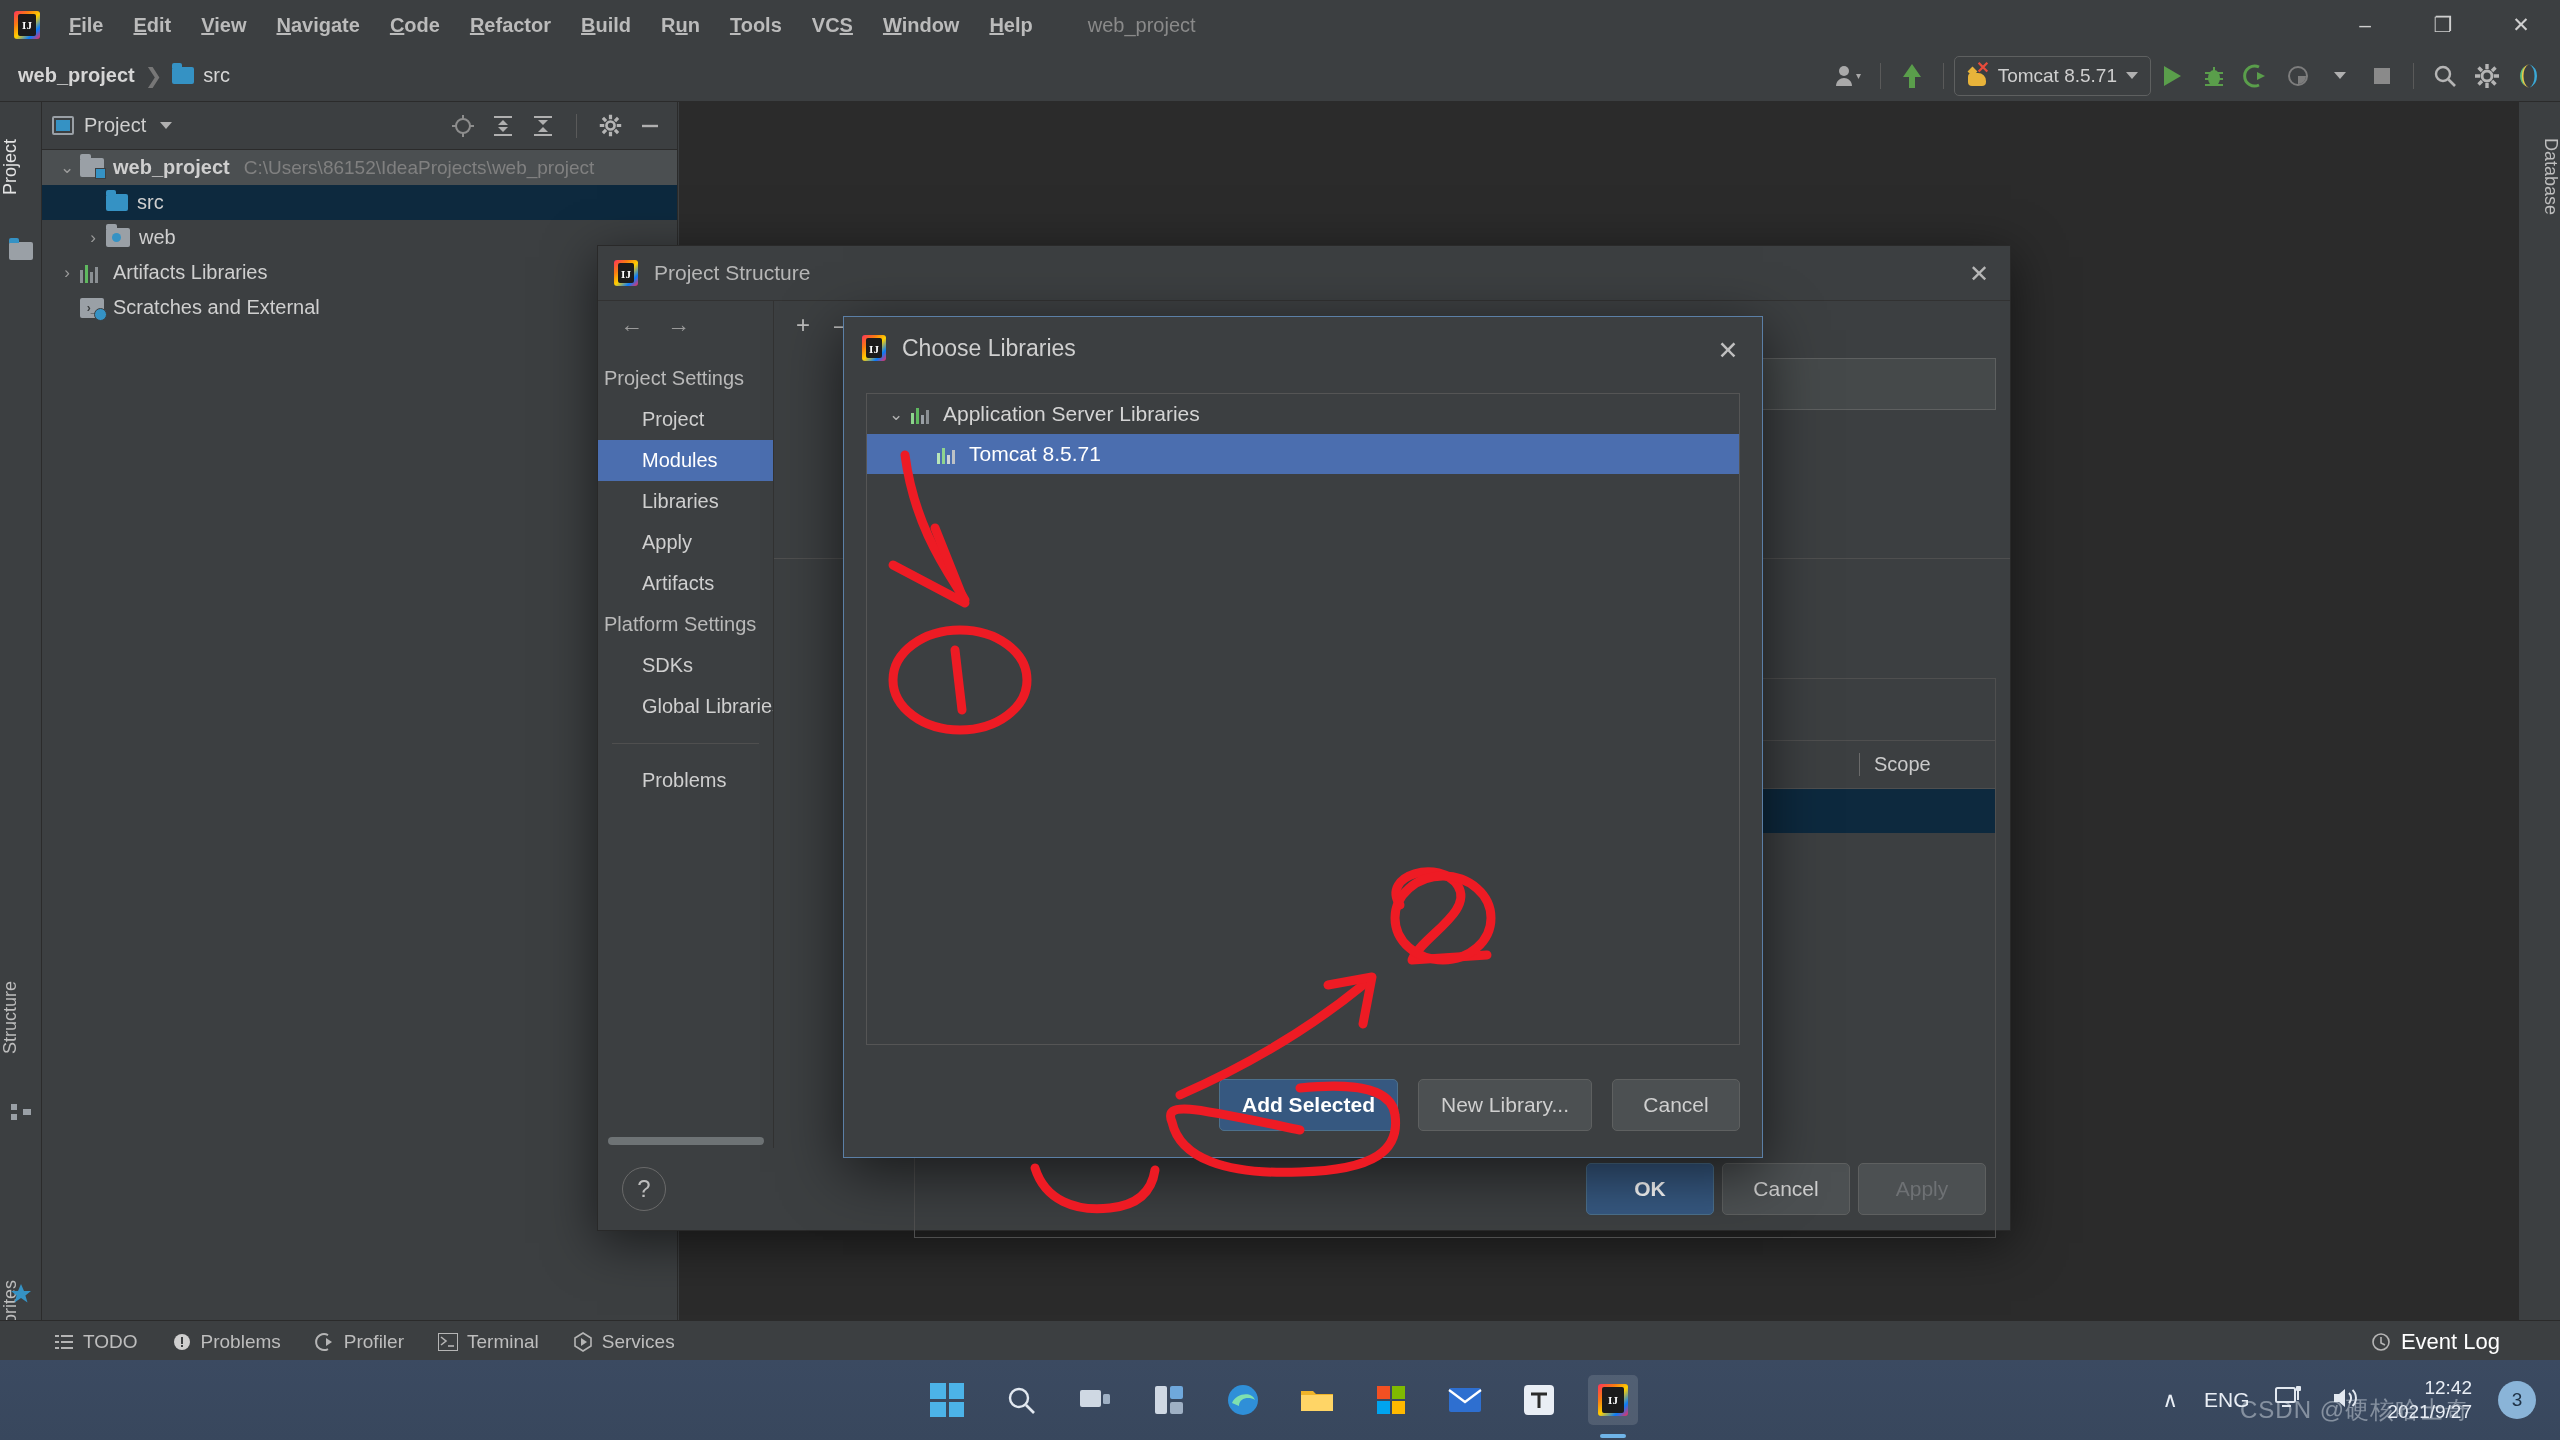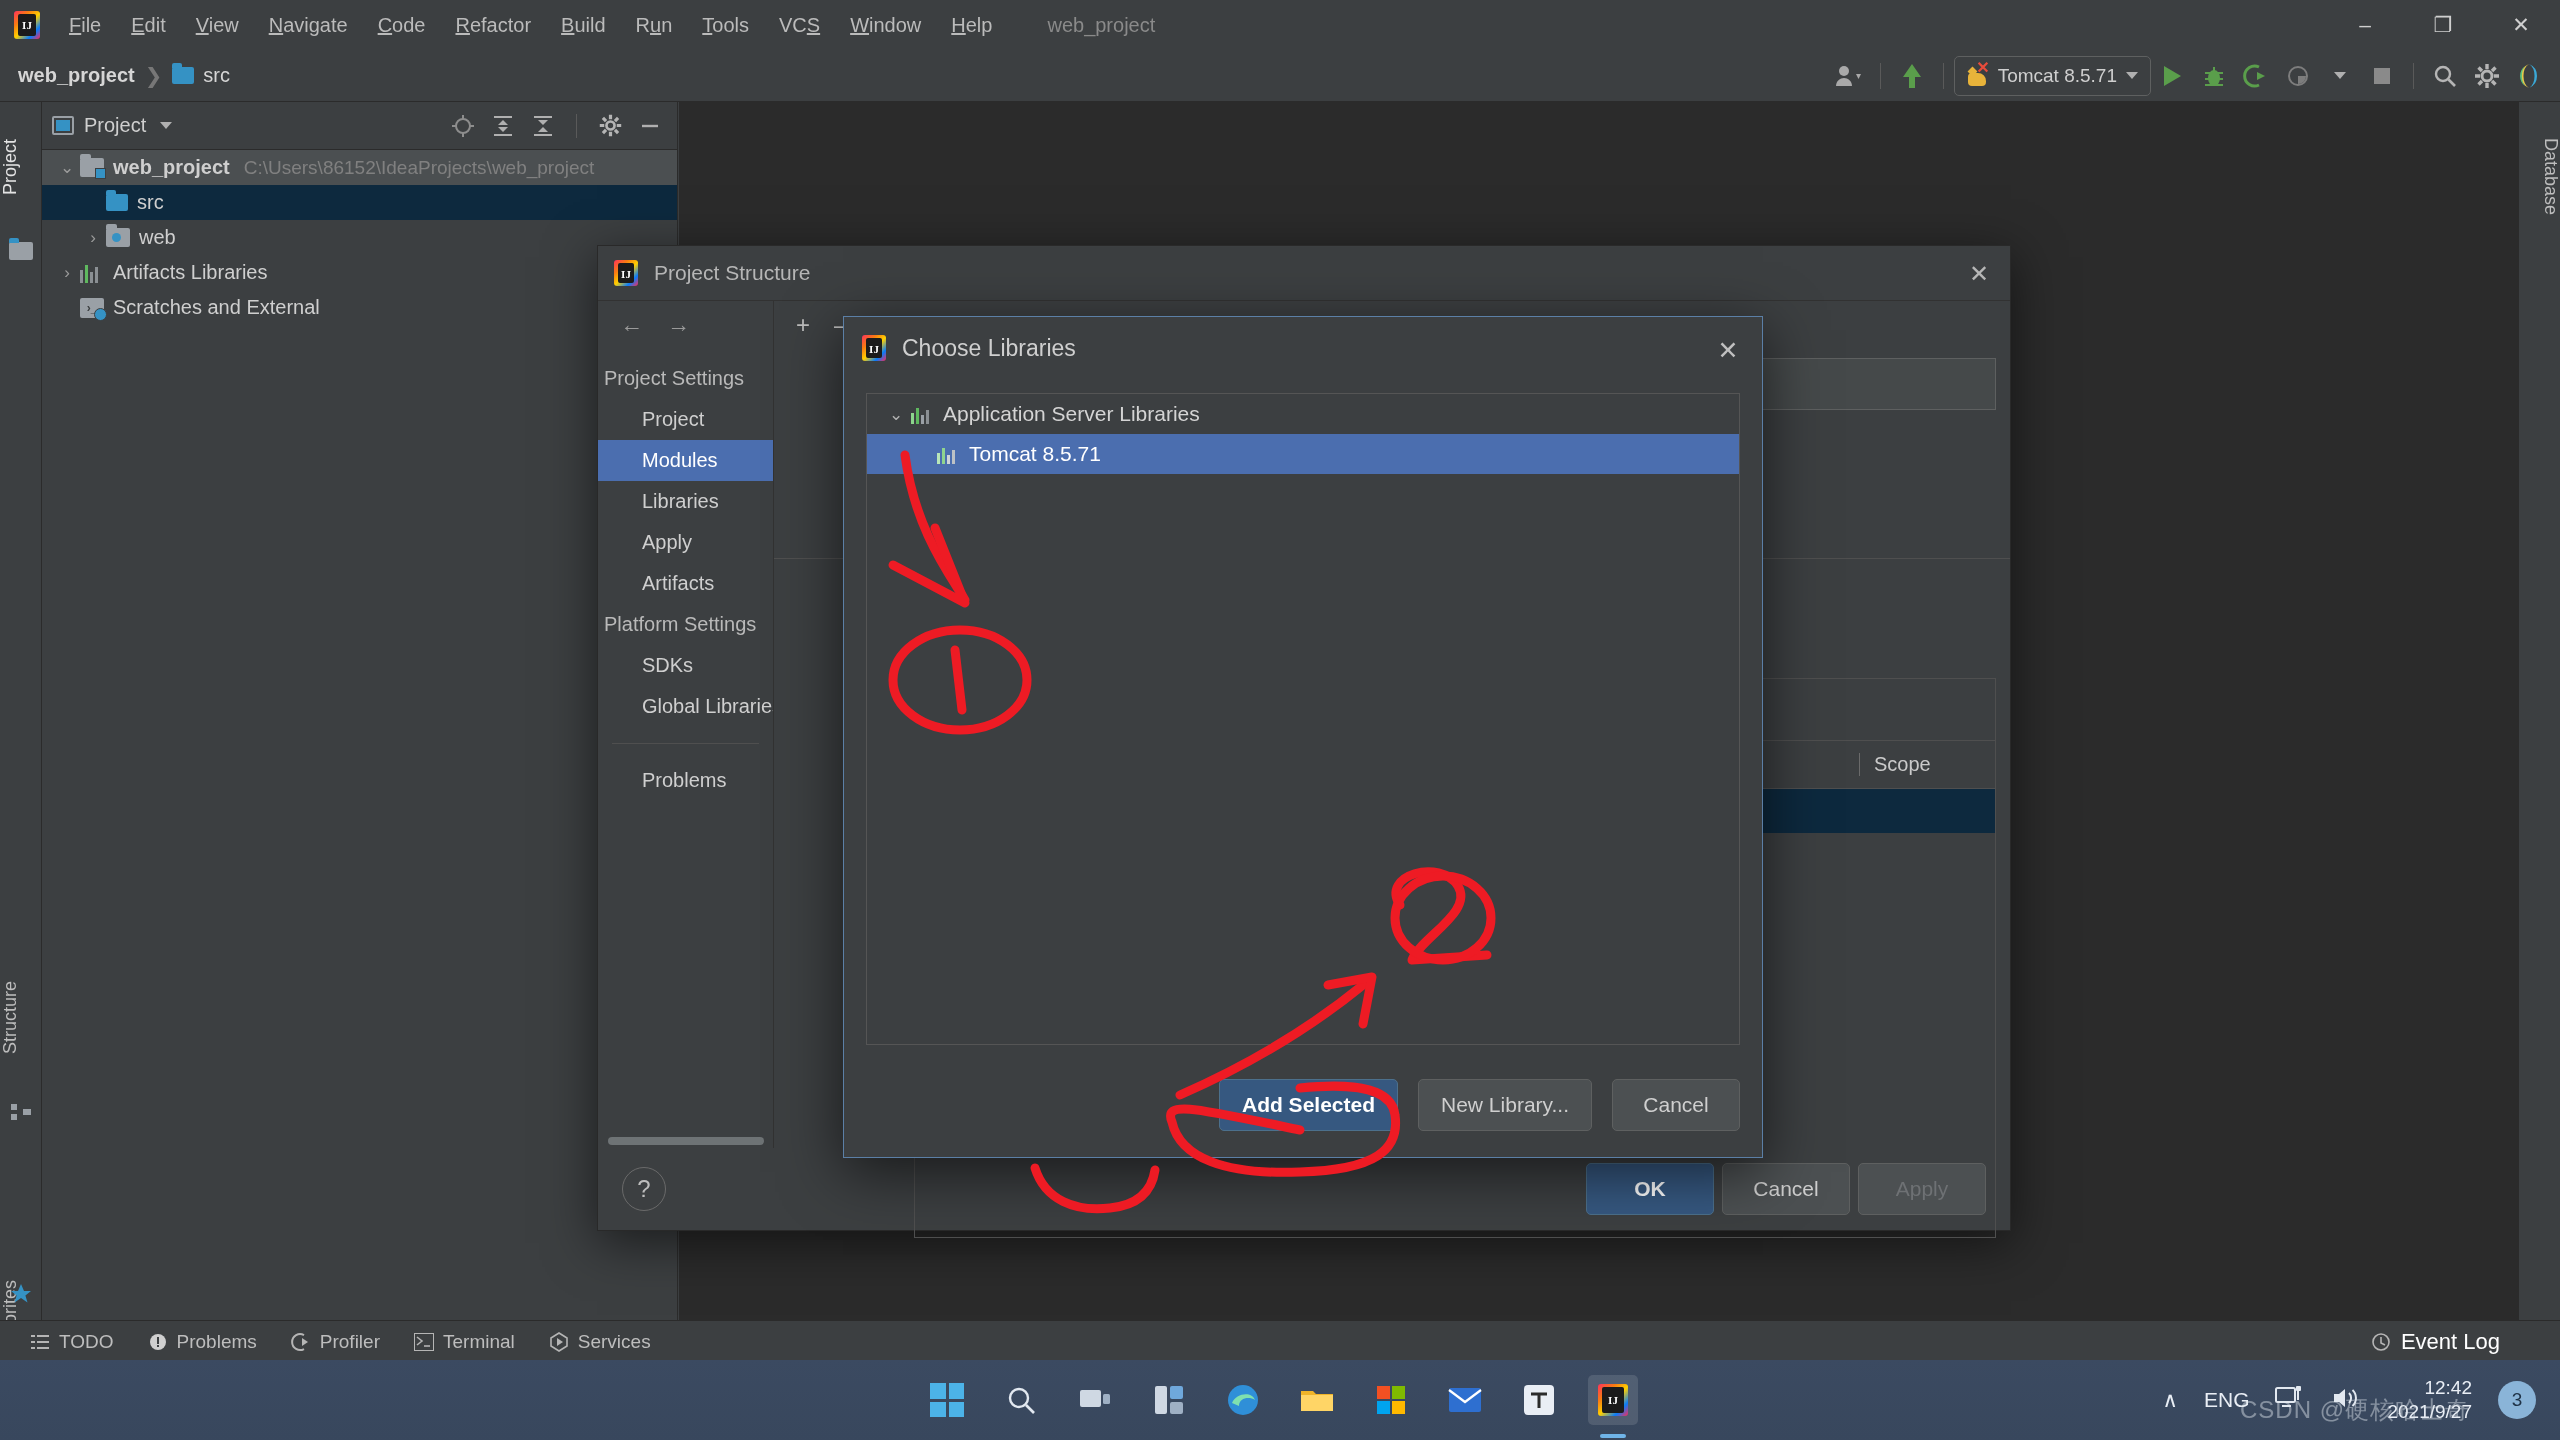--- a/index.html
+++ b/index.html
@@ -21,21 +21,21 @@
     width: 26px; height: 28px; margin-left: 14px; margin-right: 14px;
     position: relative; flex: none;
   }
   .ij-logo .sq { position: absolute; inset: 0; background:
       linear-gradient(135deg,#fe315d 0%,#f97a12 28%,#ffd000 52%,#087cfa 78%,#fe2857 100%);
       border-radius: 3px; }
   .ij-logo .inner { position: absolute; left: 4px; top: 3px; right: 4px; bottom: 3px;
       background: #1b1b1b; border-radius: 2px; color: #fff;
       font-size: 11px; font-weight: bold; text-align: center; line-height: 22px;
       font-family: "Liberation Serif", serif; }
-  .menubar { display: flex; align-items: center; height: 50px; }
+  .menubar { display: flex; align-items: center; height: 50px; font-weight: bold; }
   .menu-item {
     color: #bbbbbb; font-size: 20px; padding: 4px 15px; cursor: default;
     white-space: nowrap;
   }
   .menu-item u { text-decoration: underline; }
   .win-title { color: #8a8a8a; font-size: 20px; margin-left: 40px; }
   .winbtns { position: absolute; right: 0; top: 0; height: 50px; display: flex; }
   .winbtn { width: 78px; height: 50px; display: flex; align-items: center;
             justify-content: center; color: #cfcfcf; font-size: 21px; }
 
@@ -239,21 +239,21 @@
   .cl-footer { position: absolute; right: 22px; bottom: 26px; display: flex; gap: 20px; }
 
   .lib-ico { width: 22px; height: 19px; margin-right: 10px; flex: none;
              display: flex; align-items: flex-end; gap: 2px; }
   .lib-ico i { width: 3px; display: block; }
 
   
   .bottombar {
     position: absolute; left: 0; bottom: 78px; width: 2560px; height: 42px;
     background: #3c3f41; border-top: 1px solid #2b2b2b;
-    display: flex; padding-left: 30px; gap: 34px;
+    display: flex; padding-left: 54px; gap: 34px;
   }
   .bb-item { display: flex; align-items: center; gap: 9px; color: #bdbdbd; font-size: 19px; }
   .bb-ico { width: 20px; height: 20px; color: #bdbdbd; display: flex;
             align-items: center; justify-content: center; font-size: 16px; }
   .bb-right { margin-left: auto; margin-right: 60px; display: flex;
               align-items: center; gap: 10px; color: #ffffff; font-size: 22px; }
 
   .statusbar {
     position: absolute; left: 0; bottom: 44px; width: 2560px; height: 34px;
     background: #3c3f41; border-top: 1px solid #4e4e4e;

